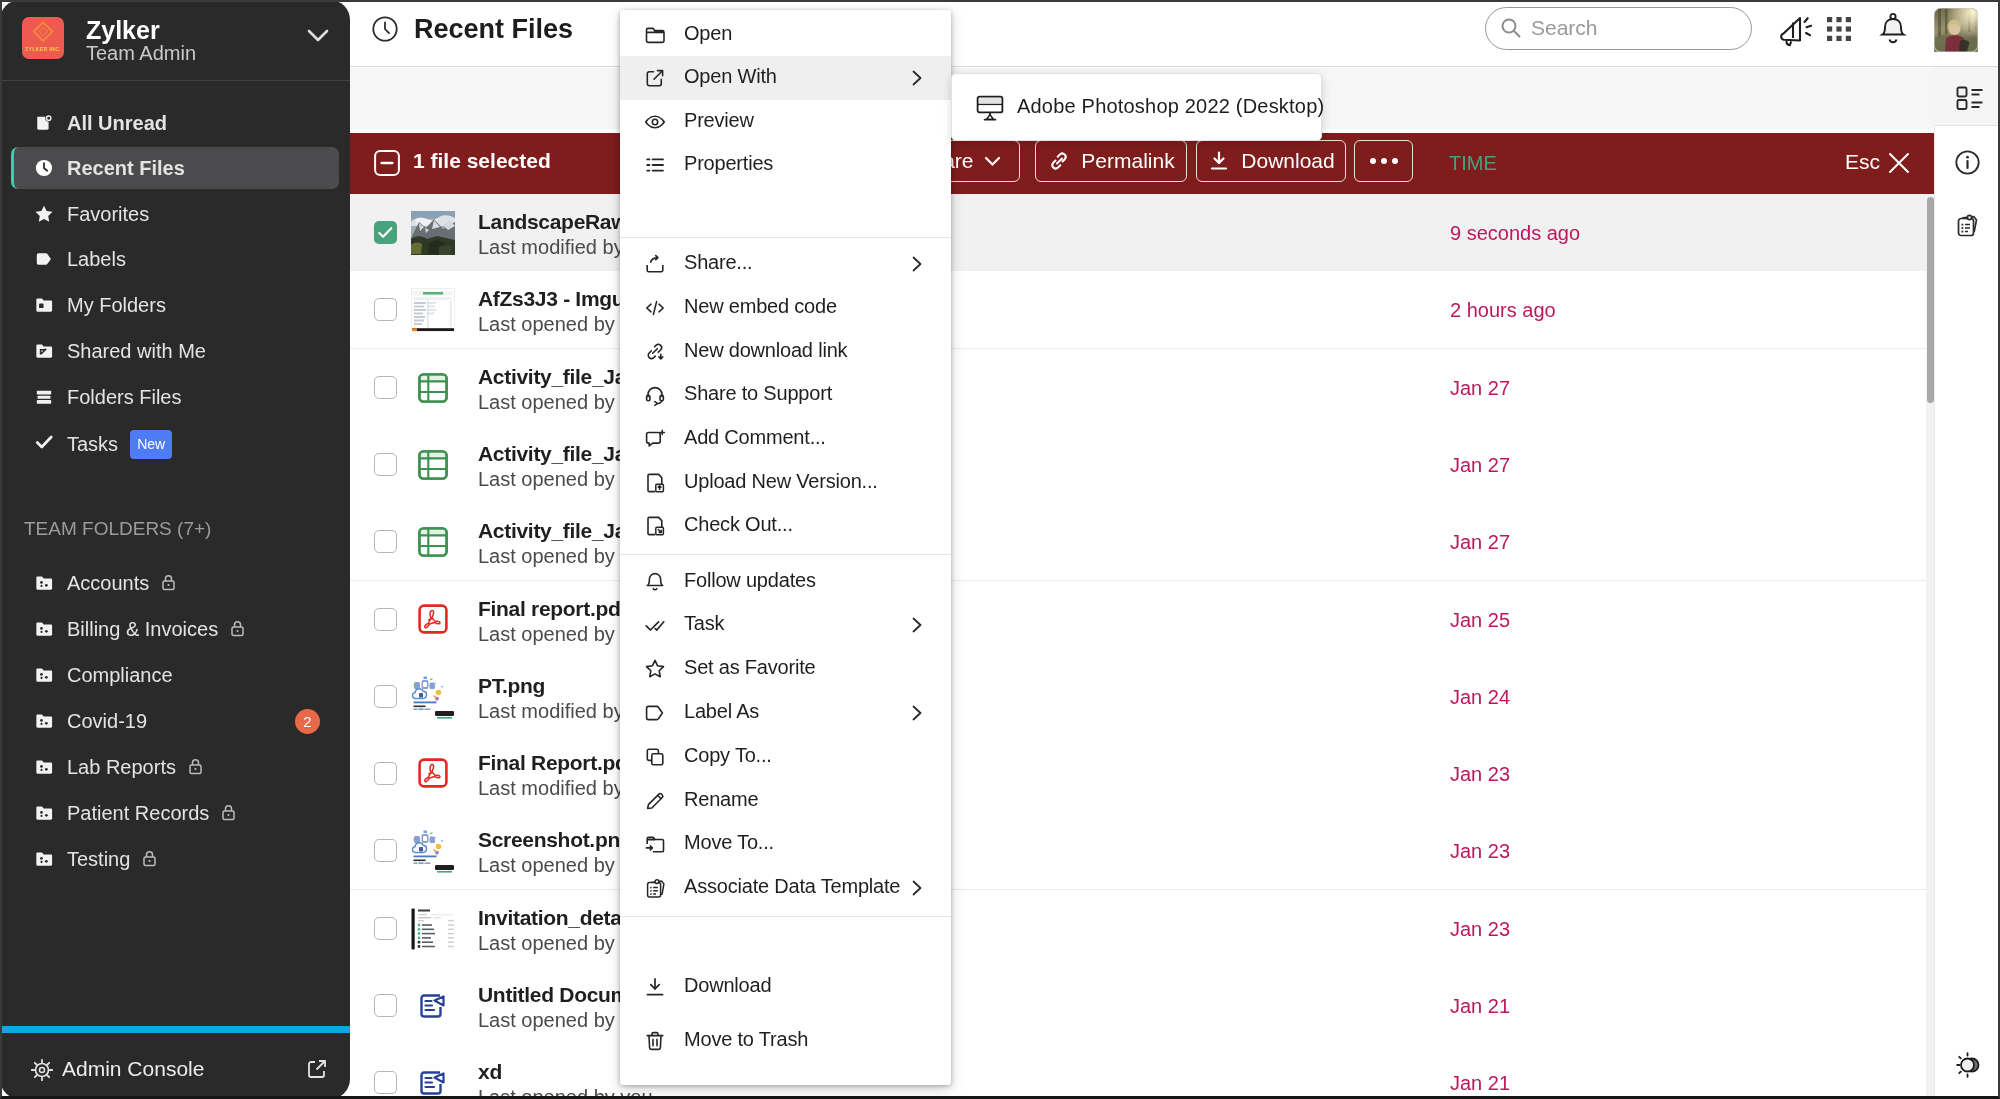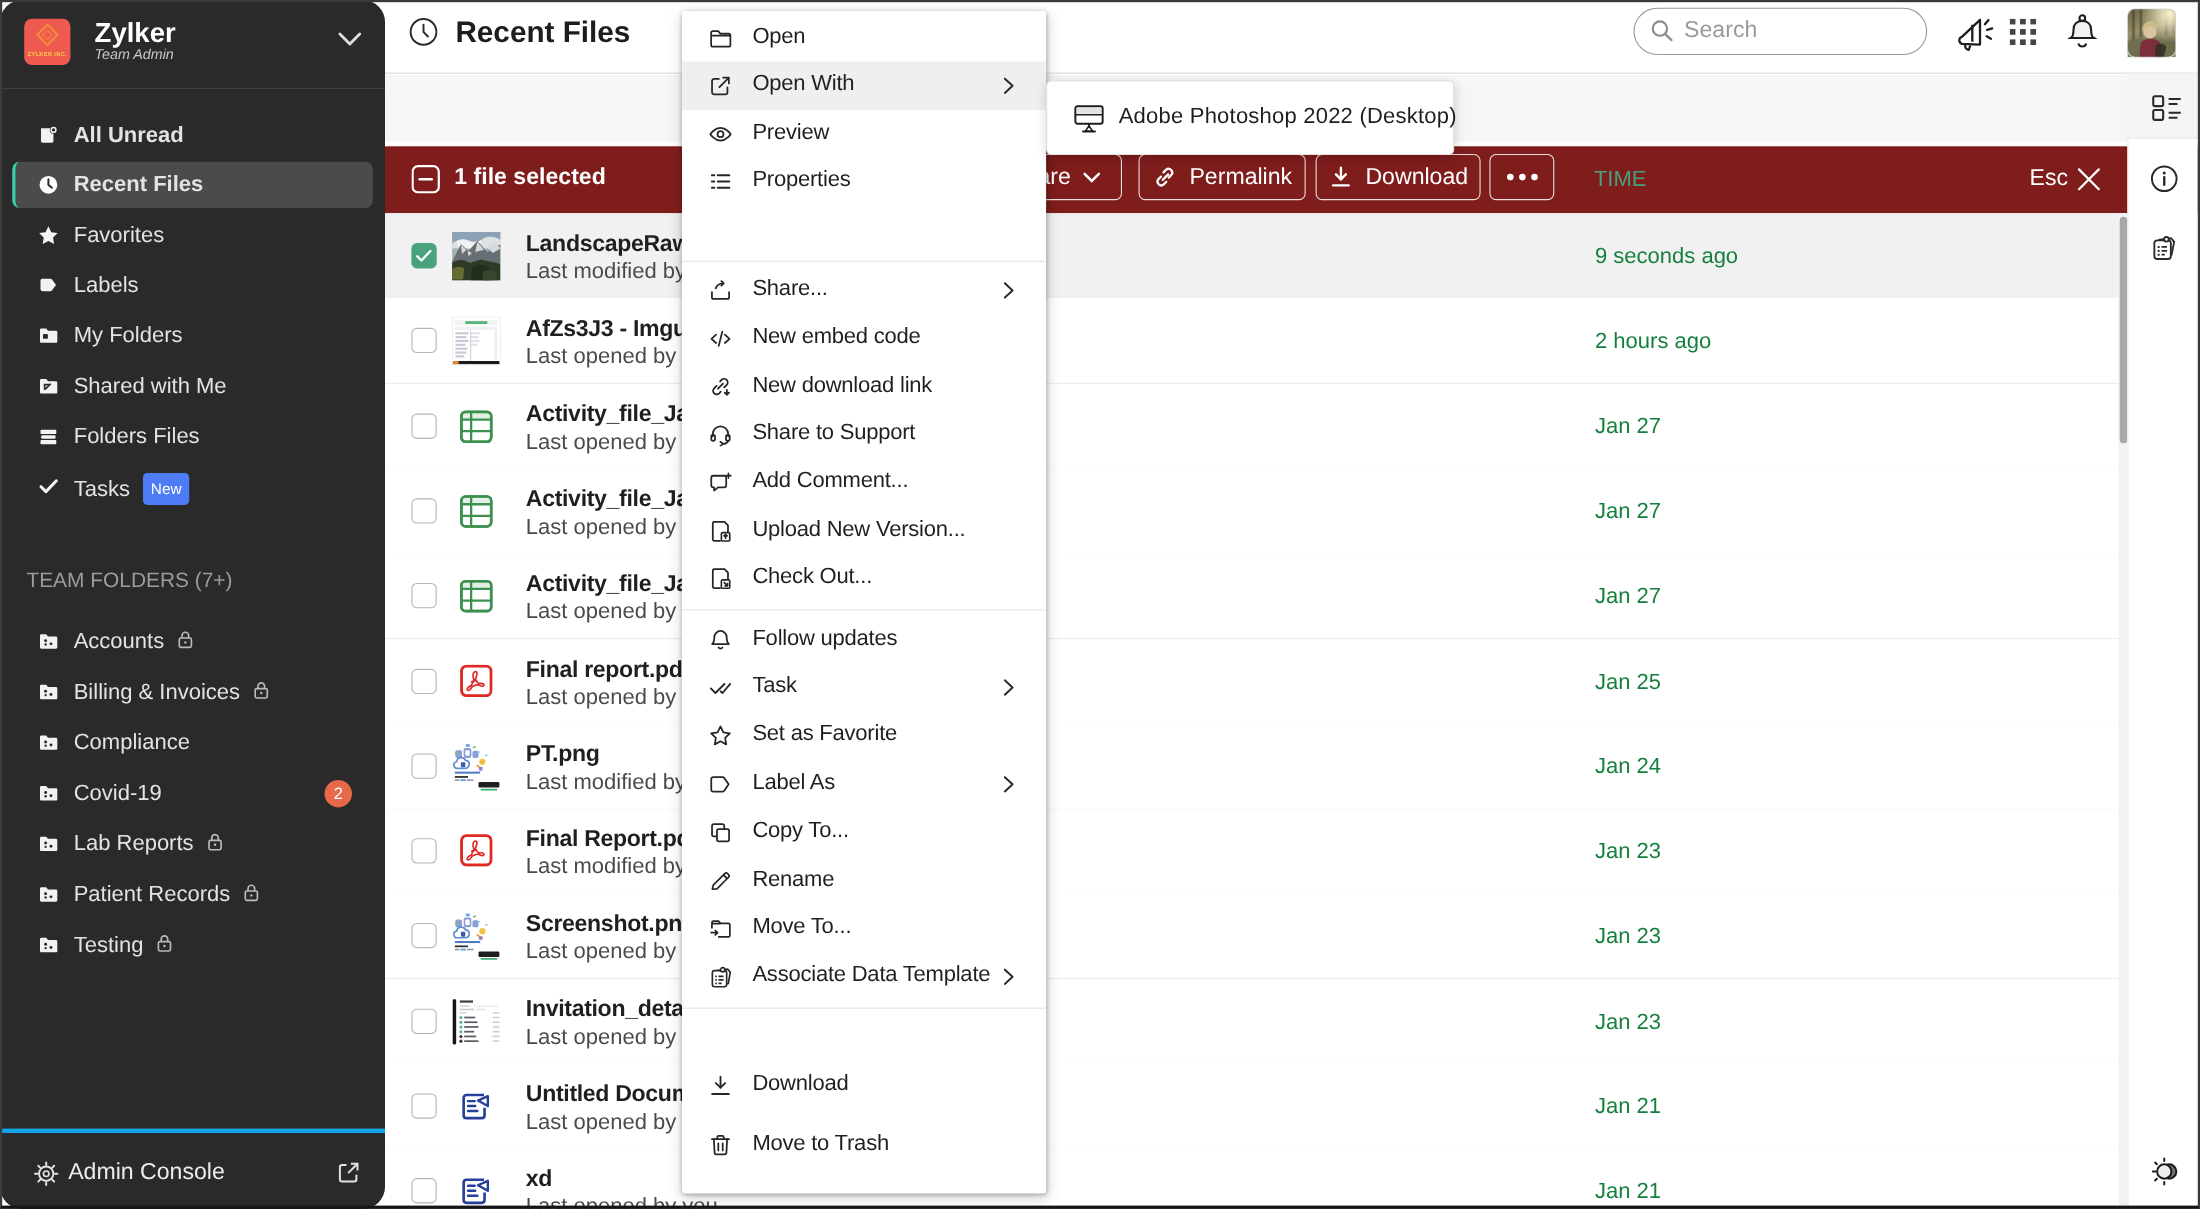--- a/index.html
+++ b/index.html
@@ -4,30 +4,30 @@
 <style>
 * { margin:0; padding:0; box-sizing:border-box; }
 html,body { width:2000px; height:1099px; overflow:hidden; }
 body { position:relative; font-family:"Liberation Sans", sans-serif; background:#fff; }
 .abs { position:absolute; }
 
 #sidebar { position:absolute; left:0; top:0; width:350px; height:1099px; background:#2a2a2a;border-radius:20px; }
 #sbhead { position:absolute; left:0; top:0; width:350px; height:81px; border-bottom:1px solid #404040; }
 #logo { position:absolute; left:22px; top:17px; width:42px; height:42px; background:#ee5a50; border-radius:7px; }
 #sbtitle { position:absolute; left:86px; top:16px; font-size:25px; font-weight:bold; color:#fff; }
-#sbsub { position:absolute; left:86px; top:42px; font-size:13px; color:#c9c9c9;font-style:italic; }
+#sbsub { position:absolute; left:86px; top:42px; font-size:20px; color:#c9c9c9; }
 .navitem { position:absolute; left:0; width:350px; height:46px; }
 .navitem .ic { position:absolute; left:35px; top:50%; margin-top:-9px; width:18px; height:18px; }
 .navitem .lb { position:absolute; left:67px; top:50%; margin-top:-12px; font-size:20px; color:#e3e3e3; line-height:24px; white-space:nowrap; }
 .navsel { position:absolute; left:11px; width:328px; height:42px; background:#4b4b4d; border-radius:7px; border-left:3px solid #36d1ac; }
 #teamlbl { position:absolute; left:24px; top:518px; font-size:19px; color:#9c9c9c; }
 .badge2 { position:absolute; left:295px; width:25px; height:25px; border-radius:50%; background:#e8684a; color:#fff; font-size:15px; text-align:center; line-height:25px; }
 .newbadge { display:inline-block; margin-left:12px; background:#4d7cf6; color:#fff; font-size:14px; border-radius:4px; padding:2px 7px 3px; vertical-align:2px;text-align:center; }
 .lock { display:inline-block; margin-left:12px; vertical-align:-1px; }
-#sbfoot { position:absolute; left:0; top:1026px; width:350px; height:73px; border-top:4px solid #0ea5e9; }
+#sbfoot { position:absolute; left:0; top:1026px; width:350px; height:73px; border-top:7px solid #0ea5e9; }
 </style>
 </head>
 <body>
 <div id="sidebar">
   <div id="sbhead">
     <div id="logo">
       <svg width="42" height="42" viewBox="0 0 42 42">
         <rect x="14.6" y="8.1" width="13" height="13" fill="none" stroke="#f0893f" stroke-width="2" transform="rotate(45 21.1 14.6)"></rect>
           <rect x="18.1" y="11.6" width="6" height="6" fill="none" stroke="#f0893f" stroke-width="1.2" transform="rotate(45 21.1 14.6)" opacity="0.7"></rect>
         <text x="21" y="34" font-size="5.2" font-weight="bold" fill="#f7d046" text-anchor="middle" font-family="Liberation Sans" letter-spacing="0.3">ZYLKER INC.</text>
@@ -206,21 +206,21 @@
 #greenbar { position:absolute; left:350px; top:133px; width:1800px; height:61px; background:#7f1d1d;padding-left:39px; }
 .gbtn { position:absolute; top:7px; height:42px; border:1px solid rgba(255,255,255,0.85); border-radius:6px; color:#fff; font-size:21px; display:flex; align-items:center; justify-content:center; gap:10px; }
 
 #rows { position:absolute; left:350px; top:194px; width:1584px; height:905px; overflow:hidden; background:#fff; }
 .row { position:absolute; left:0; width:1584px; height:78px; border-bottom:1px solid #ebebeb; background:#fff; }
 .row .cb { position:absolute; left:24px; top:27px; width:23px; height:23px; border:1.5px solid #b6b6b6; border-radius:5px; background:#fff; }
 .row .cbsel { border:none; background:#48a37d; }
 .row .fic { position:absolute; left:59px; top:17px; }
 .row .nm { position:absolute; left:128px; top:16px; font-size:21px; font-weight:bold; color:#1f1f1f; white-space:nowrap; letter-spacing:-0.3px; }
 .row .sub { position:absolute; left:128px; top:42px; font-size:20px; color:#4a4a4a; white-space:nowrap; }
-.row .dt { position:absolute; left:1100px; top:28px; font-size:20px; color:#15803d; white-space:nowrap; }
+.row .dt { position:absolute; left:1100px; top:28px; font-size:20px; color:#be185d; white-space:nowrap; }
 
 #sbar { position:absolute; left:1926px; top:194px; width:8px; height:903px; background:#f2f2f2; }
 #sbthumb { position:absolute; left:0.5px; top:3px; width:7px; height:206px; background:#a8a8a8; border-radius:4px; }
 #rpanel { position:absolute; left:1934px; top:67px; width:64px; height:1032px; background:#fff; border-left:1px solid #e9e9e9; }
 #rpstrip { position:absolute; left:-1px; top:0px; width:65px; height:59px; background:#f5f5f5; border-bottom:1px solid #e5e5e5; }
 </style>
 <div id="topbar">
   <svg class="abs" style="left:22px;top:16px" width="26" height="26" viewBox="0 0 26 26">
       <circle cx="13" cy="13" r="11.7" fill="none" stroke="#2b2b2b" stroke-width="1.8"></circle>
       <path d="M13 6.5V13l4 4.2" fill="none" stroke="#2b2b2b" stroke-width="1.8" stroke-linecap="round"></path>

